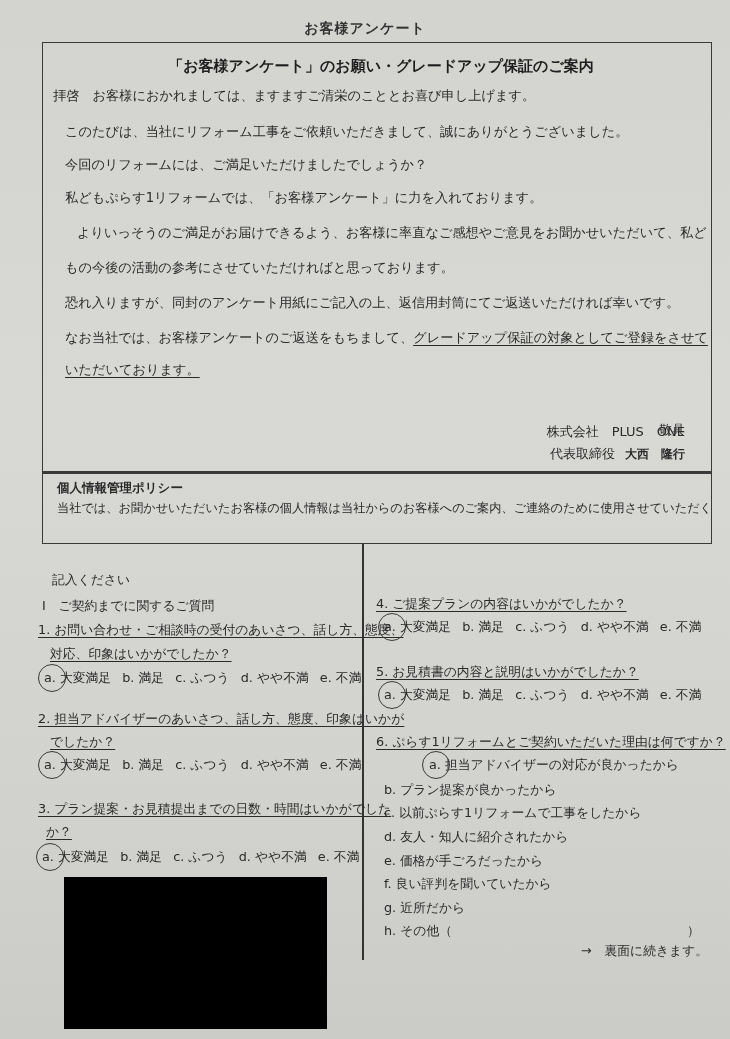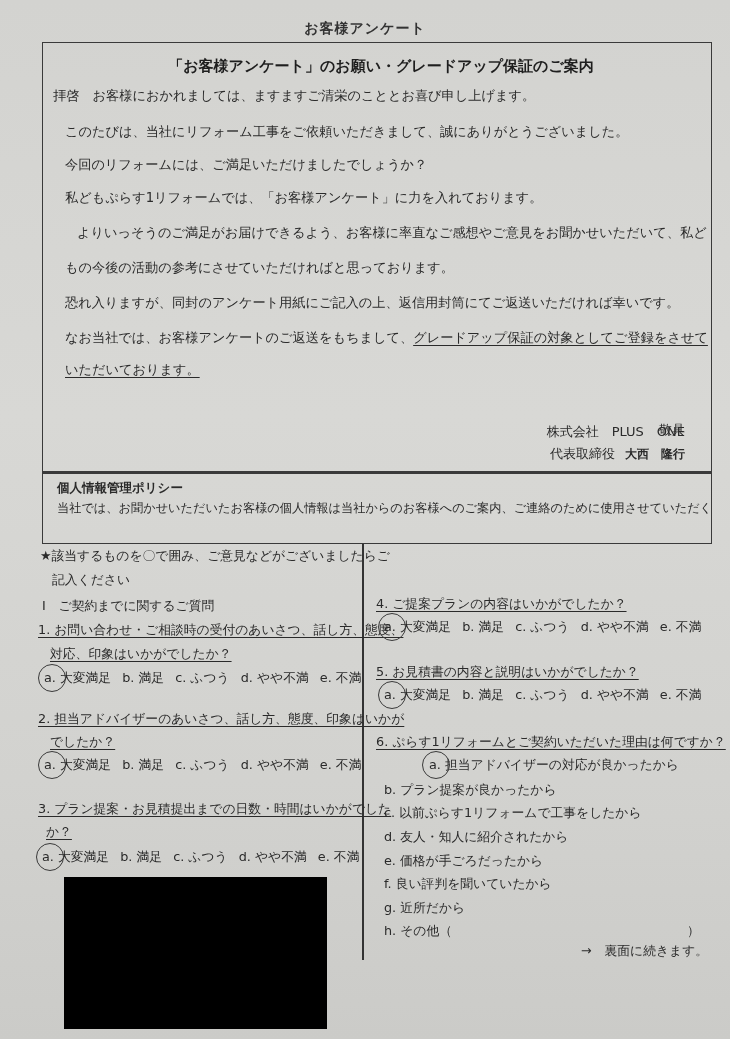--- a/index.html
+++ b/index.html
@@ -88,21 +88,20 @@
     </div>
   </div>
 
   <div class="policy-box">
     <div class="policy-title">個人情報管理ポリシー</div>
     <div class="policy-line" style="top:26px;">当社では、お聞かせいただいたお客様の個人情報は当社からのお客様へのご案内、ご連絡のために使用させていただく</div>
   </div>
 
   <div class="divider"></div>
 
-  <div class="q" style="left:40px; top:548px;">★該当するものを〇で囲み、ご意見などがございましたらご</div>
   <div class="q" style="left:52px; top:572px;">記入ください</div>
   <div class="q" style="left:42px; top:598px;">Ⅰ　ご契約までに関するご質問</div>
 
   <div class="q q-title" style="left:38px; top:622px;">1. お問い合わせ・ご相談時の受付のあいさつ、話し方、態度、</div>
   <div class="q q-title" style="left:50px; top:646px;">対応、印象はいかがでしたか？</div>
   <div class="opts" style="left:44px; top:670px;">
     <span class="opt opt-selected">a. 大変満足</span>
     <span class="opt">b. 満足</span>
     <span class="opt">c. ふつう</span>
     <span class="opt">d. やや不満</span>

